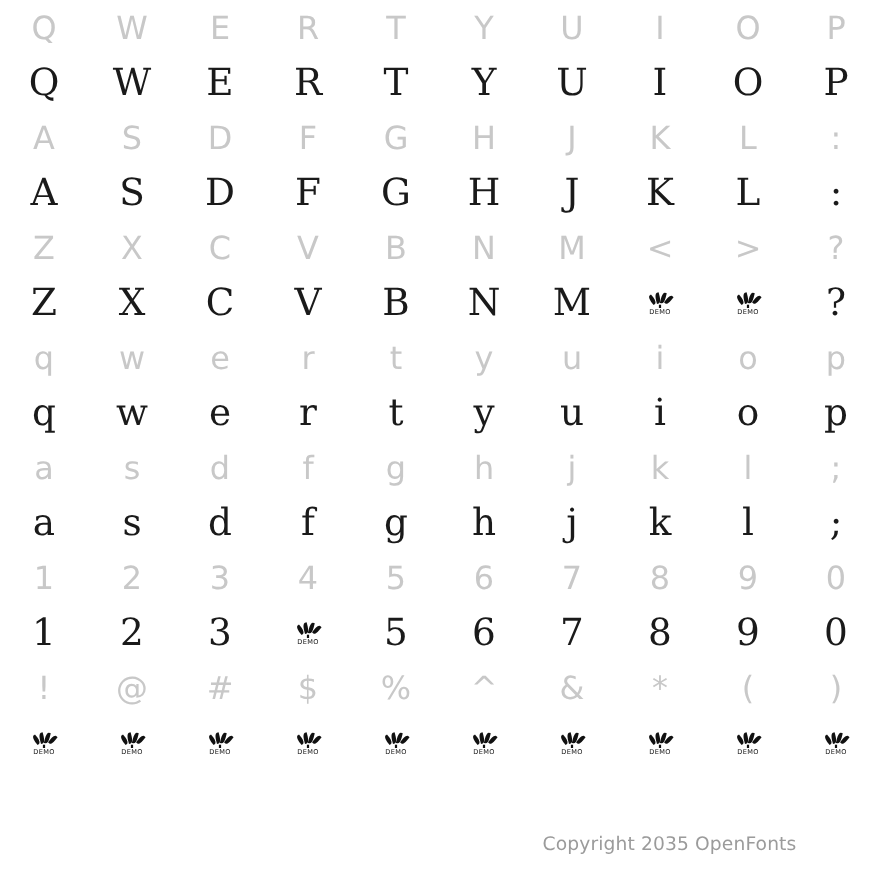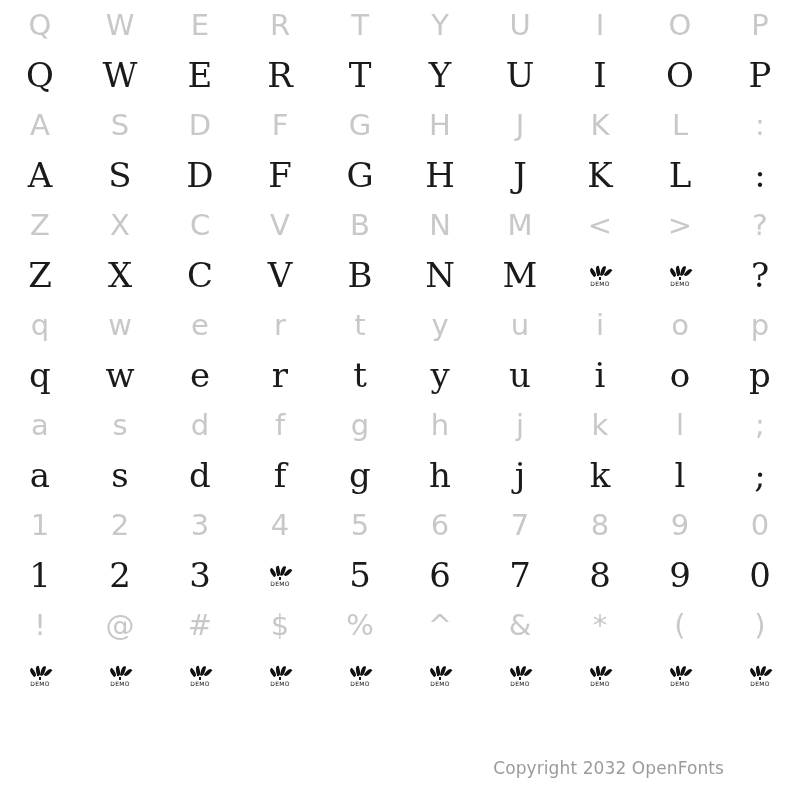--- a/index.html
+++ b/index.html
@@ -420,14 +420,14 @@
             <span class="l4"></span>
           </span>
           <span class="stem"></span>
           <span class="word">DEMO</span>
         </span>
       </div>
     </div>
   </div>
 
 <div id="footer">
-  <span id="copyright">Copyright 2032 OpenFonts</span>
+  <span id="copyright">Copyright 2035 OpenFonts</span>
 </div>
 
 </body></html>

